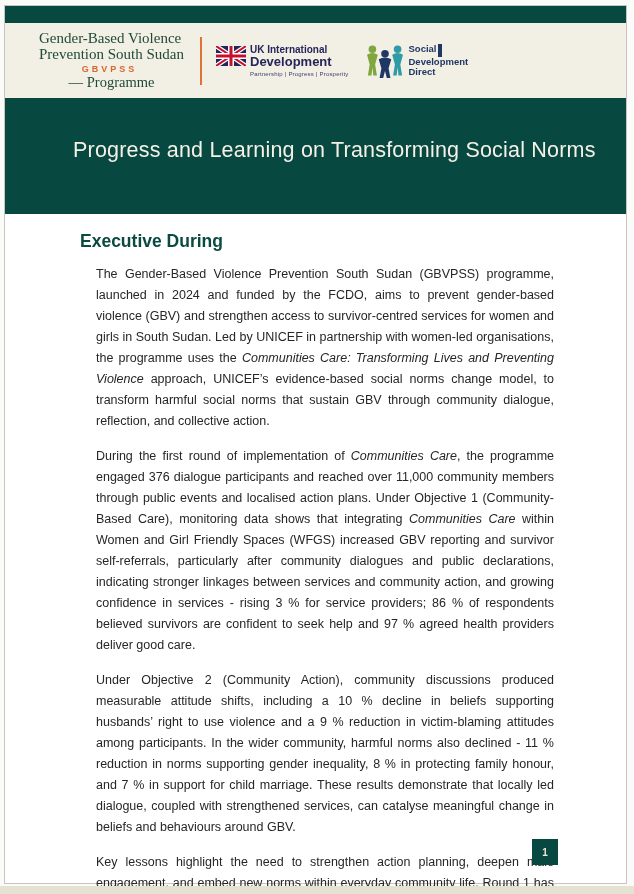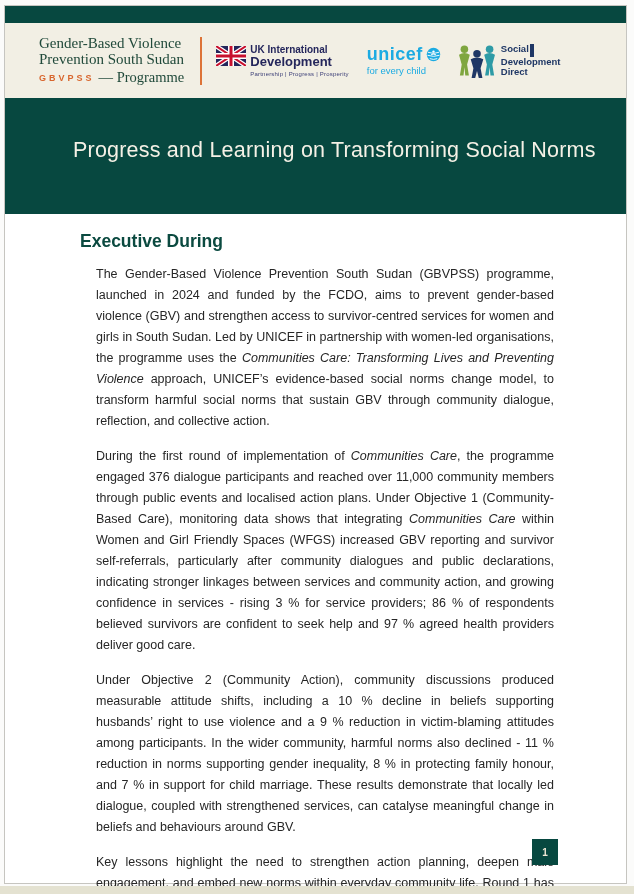--- a/index.html
+++ b/index.html
@@ -14,21 +14,21 @@
     background:#ffffff;border:1px solid #c6c5c0;box-sizing:border-box;
   }
   .topbar{height:17px;background:#074840;}
   .header{
     height:75px;background:#f2efe4;
     display:flex;align-items:center;
     padding-left:34px;box-sizing:border-box;
   }
   .org-block{color:#20493a;font-family:"Liberation Serif",serif;}
   .org-line{font-size:15px;line-height:16px;}
-  .org-line3{display:flex;align-items:center;margin-top:2px;}
+  .org-line3{display:flex;align-items:center;margin-top:2px;flex-direction:column;}
   .org-acronym{
     color:#d8662e;font-family:"Liberation Sans",sans-serif;
     font-weight:bold;font-size:9px;letter-spacing:3px;margin-right:4px;
   }
   .org-suffix{font-size:14.5px;}
   .divider{width:2px;height:48px;background:#dd7337;margin:0 14px 0 16px;}
   .uk-logo{display:flex;align-items:flex-start;}
   .uk-flag{width:30px;height:20px;margin-top:2px;margin-right:4px;flex:none;}
   .uk-text{color:#24265b;}
   .uk-line1{font-size:10px;font-weight:bold;line-height:11px;}
@@ -102,32 +102,20 @@
         <rect x="27" y="0" width="6" height="40" fill="#c8102e"></rect>
         <rect x="0" y="17" width="60" height="6" fill="#c8102e"></rect>
       </svg>
       <div class="uk-text">
         <div class="uk-line1">UK International</div>
         <div class="uk-line2">Development</div>
         <div class="uk-tagline">Partnership   |   Progress   |   Prosperity</div>
       </div>
     </div>
 
-    <div class="unicef-logo">
-      <div class="unicef-row">
-        <span class="unicef-word">unicef</span>
-        <svg class="unicef-globe" viewBox="0 0 20 20">
-          <circle cx="10" cy="10" r="9" fill="#1cabe2"></circle>
-          <path d="M2.5,7 Q10,10 17.5,7 M2,11 Q10,14 18,11 M5,15.5 Q10,17.5 15,15.5" stroke="#ffffff" stroke-width="1.2" fill="none"></path>
-          <circle cx="10" cy="6.2" r="1.6" fill="#ffffff"></circle>
-          <path d="M7,10.5 Q10,8 13,10.5" stroke="#ffffff" stroke-width="1.4" fill="none"></path>
-        </svg>
-      </div>
-      <div class="unicef-tag">for every child</div>
-    </div>
 
     <div class="sdd-logo">
       <svg class="sdd-figures" viewBox="0 0 44 40">
         <circle cx="8" cy="7" r="4.2" fill="#7fa63f"></circle>
         <path d="M2,13 Q8,9 14,13 L11,24 L13,36 L9,36 L8,27 L7,36 L3,36 L5,24 Z" fill="#7fa63f"></path>
         <circle cx="22" cy="12" r="4.2" fill="#1f3765"></circle>
         <path d="M15,18 Q22,14 29,18 L26,28 L28,39 L24,39 L22,31 L20,39 L16,39 L18,28 Z" fill="#1f3765"></path>
         <circle cx="36" cy="7" r="4.2" fill="#2e9ba6"></circle>
         <path d="M30,13 Q36,9 42,13 L39,24 L41,36 L37,36 L36,27 L35,36 L31,36 L33,24 Z" fill="#2e9ba6"></path>
       </svg>

